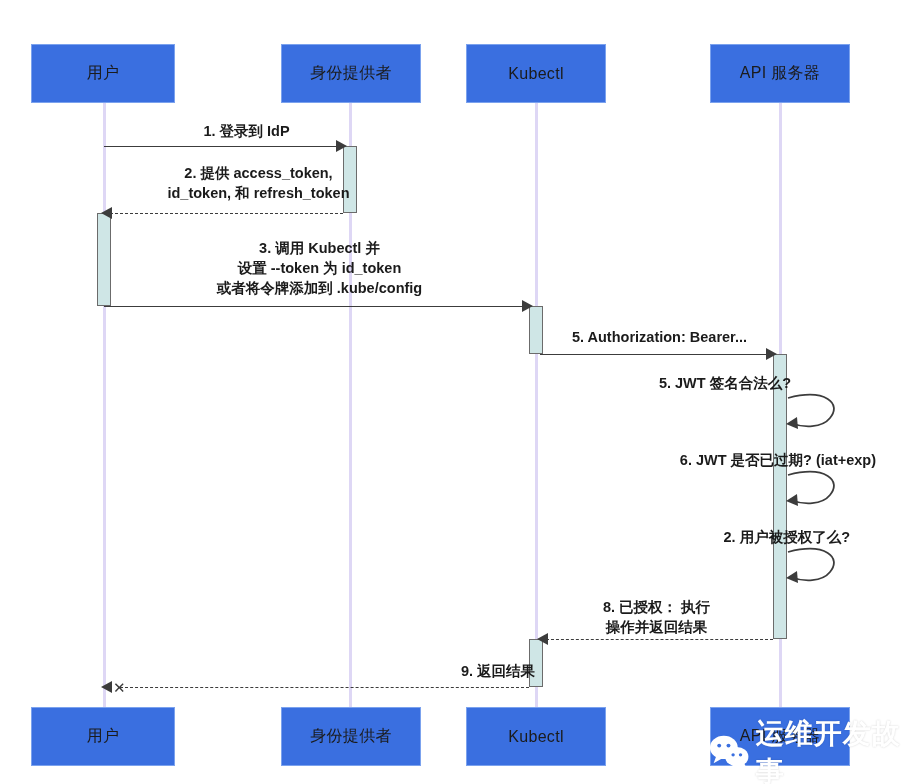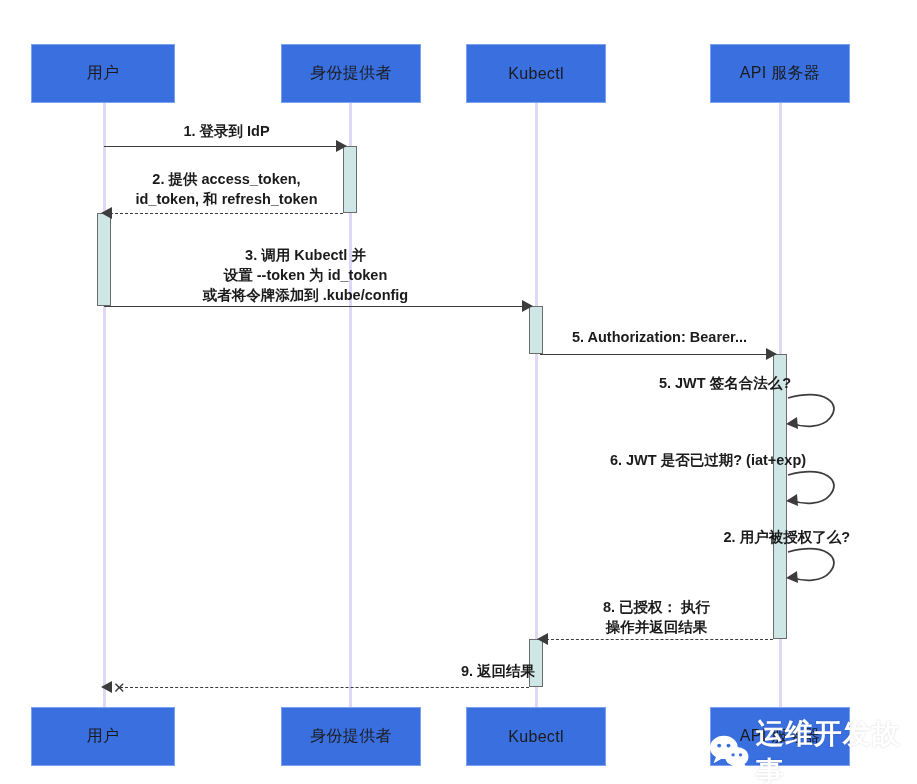--- a/index.html
+++ b/index.html
@@ -147,46 +147,46 @@
   <div class="activation" style="left:343px; top:146px; height:67px;"></div>
 
   <div class="activation" style="left:97px; top:213px; height:93px;"></div>
 
   <div class="activation" style="left:529px; top:306px; height:48px;"></div>
 
   <div class="activation" style="left:773px; top:354px; height:285px;"></div>
 
   <div class="activation" style="left:529px; top:639px; height:48px;"></div>
 
-  <div class="msg-label" style="left:104px; top:121px; width:245px;">1. 登录到 IdP</div>
+  <div class="msg-label" style="left:104px; top:121px; width:245px;padding-left:20px;">1. 登录到 IdP</div>
   <div class="msg-line" style="left:104px; top:146px; width:235px;"></div>
   <div class="arrow right" style="left:336px; top:140px;"></div>
 
-  <div class="msg-label" style="left:104px; top:169px; width:245px;">2. 提供 access_token,
+  <div class="msg-label" style="left:104px; top:163px; width:245px;padding-left:32px;">2. 提供 access_token,
 id_token, 和 refresh_token</div>
   <div class="msg-line dashed" style="left:110px; top:213px; width:233px;"></div>
   <div class="arrow left" style="left:101px; top:207px;"></div>
 
-  <div class="msg-label" style="left:90px; top:238px; width:431px;margin-top:7px;">3. 调用 Kubectl 并
+  <div class="msg-label" style="left:104px; top:238px; width:431px;">3. 调用 Kubectl 并
 设置 --token 为 id_token
 或者将令牌添加到 .kube/config</div>
   <div class="msg-line" style="left:104px; top:306px; width:421px;"></div>
   <div class="arrow right" style="left:522px; top:300px;"></div>
 
   <div class="msg-label" style="left:540px; top:327px; width:239px;">5. Authorization: Bearer...</div>
   <div class="msg-line" style="left:540px; top:354px; width:229px;"></div>
   <div class="arrow right" style="left:766px; top:348px;"></div>
 
   <div class="msg-label" style="left:600px; top:373px; width:250px; text-align:center;">5. JWT 签名合法么?</div>
   <svg class="selfloop" style="left:784px; top:390px;" width="60" height="45" viewBox="0 0 60 45">
     <path d="M 4 8 C 42 -2 58 14 46 28 C 38 38 20 38 6 33" fill="none" stroke="#3c3c3c" stroke-width="1.8"></path>
     <polygon points="13,27 2,34 14,39" fill="#3c3c3c"></polygon>
   </svg>
 
-  <div class="msg-label" style="left:568px; top:450px; width:280px; text-align:center;">6. JWT 是否已过期? (iat+exp)</div>
+  <div class="msg-label" style="left:596px; top:450px; width:280px; text-align:right;">6. JWT 是否已过期? (iat+exp)</div>
   <svg class="selfloop" style="left:784px; top:467px;" width="60" height="45" viewBox="0 0 60 45">
     <path d="M 4 8 C 42 -2 58 14 46 28 C 38 38 20 38 6 33" fill="none" stroke="#3c3c3c" stroke-width="1.8"></path>
     <polygon points="13,27 2,34 14,39" fill="#3c3c3c"></polygon>
   </svg>
 
   <div class="msg-label" style="left:600px; top:527px; width:250px; text-align:right;">2. 用户被授权了么?</div>
   <svg class="selfloop" style="left:784px; top:544px;" width="60" height="45" viewBox="0 0 60 45">
     <path d="M 4 8 C 42 -2 58 14 46 28 C 38 38 20 38 6 33" fill="none" stroke="#3c3c3c" stroke-width="1.8"></path>
     <polygon points="13,27 2,34 14,39" fill="#3c3c3c"></polygon>
   </svg>

